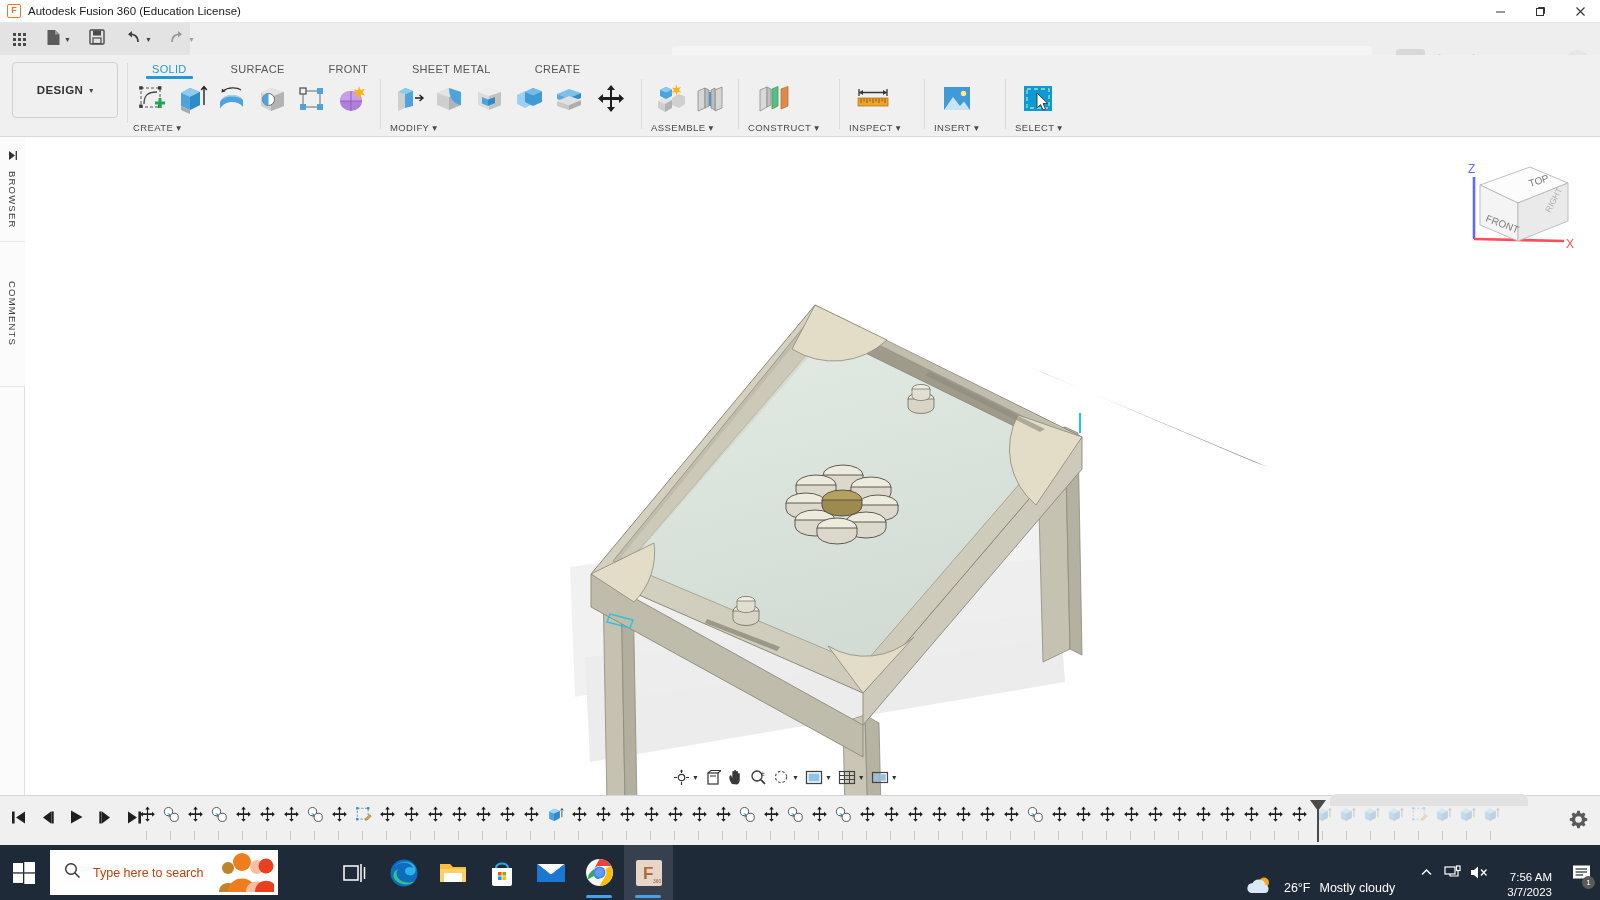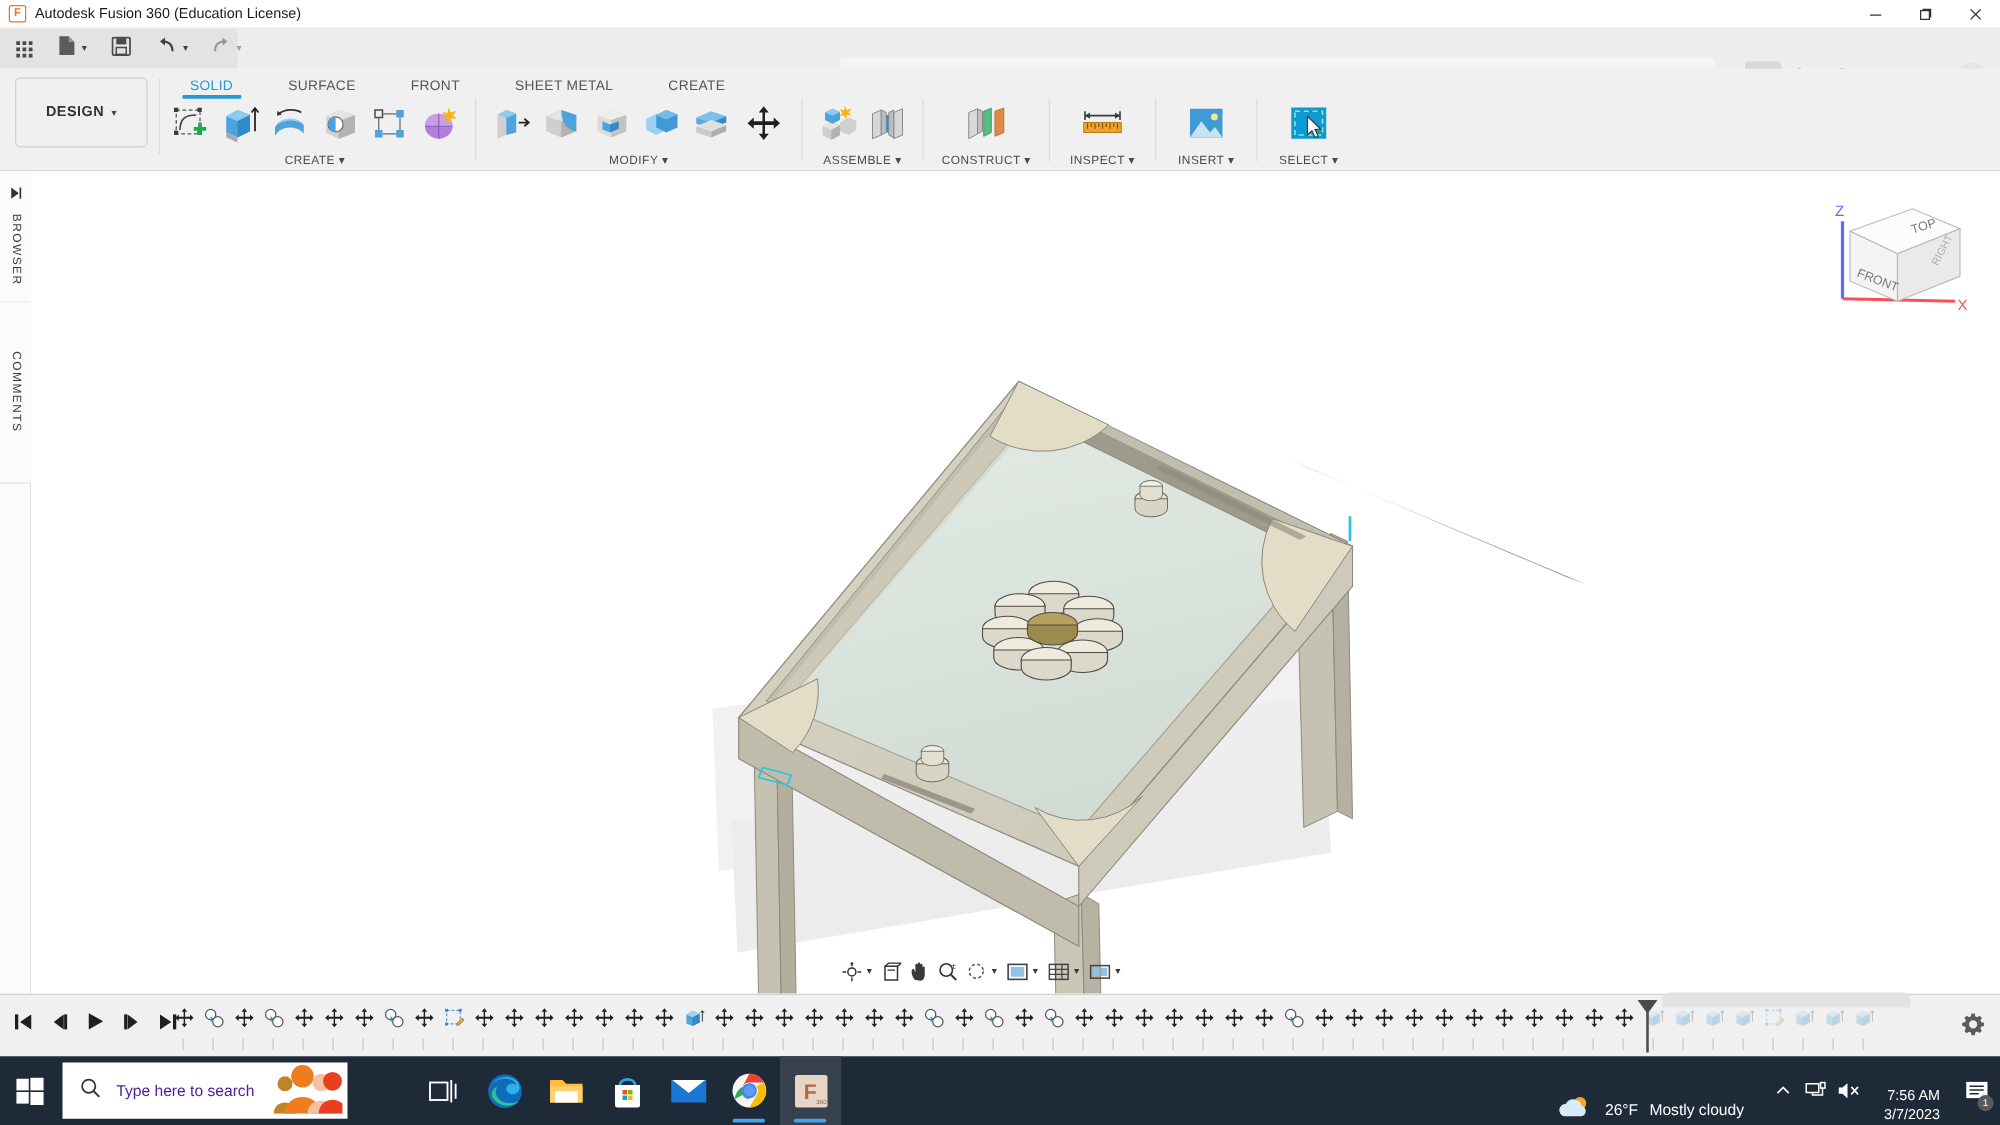--- a/index.html
+++ b/index.html
@@ -70,21 +70,21 @@
   .designbox .lbl { font-size:11.5px; font-weight:bold; color:#333; letter-spacing:0.4px; }
   .vdivider { position:absolute; top:8px; width:1px; height:60px; background:#dcdcdc; }
 
   .tabs { position:absolute; left:130px; top:0px; height:22px; display:flex; align-items:center; }
   .rtab { font-size:11px; color:#555; padding:5px 22px 0 22px; letter-spacing:0.3px; position:relative;}
   .rtab.active { color:#1f9ad6; }
   .rtab.active::after { content:""; position:absolute; left:16px; right:16px; bottom:-4px; height:3px;
      background:#1f9ad6; border-radius:1px;}
 
   .groups { position:absolute; left:128px; top:24px; height:58px; display:flex; align-items:flex-start; }
-  .grp { display:flex; flex-direction:column; align-items:center; padding:0 5px; position:relative; }
+  .grp { display:flex; flex-direction:column; align-items:flex-start; padding:0 5px; position:relative; }
   .grp-items { display:flex; align-items:flex-start; gap:2px; height:42px; }
   .grp-label { font-size:9.5px; color:#4a4a4a; letter-spacing:0.4px; margin-top:1px; }
   .tool { width:38px; height:40px; display:flex; align-items:center; justify-content:center; }
   .grp-sep { width:1px; align-self:stretch; background:#dcdcdc; margin:0 4px; height:50px; }
 
   
   .leftrail { position:absolute; left:0; top:137px; width:25px; height:658px;
      background:#fbfbfb; border-right:1px solid #e0e0e0; }
   .rail-sec { width:25px; background:#fbfbfb; border-bottom:1px solid #e6e6e6;
      display:flex; align-items:center; justify-content:center; }
@@ -119,21 +119,21 @@
   .tl-gear { position:absolute; right:12px; top:14px; color:#555; }
   .tl-rollbar { position:absolute; left:1330px; top:-2px; right:72px; height:12px;
       background:#e2e2e2; border-radius:6px 6px 0 0; }
 
   
   .taskbar { position:absolute; left:0; top:845px; width:1600px; height:55px; background:#1f2a38; }
   .tb-start { position:absolute; left:0; top:0; width:48px; height:55px;
      display:flex; align-items:center; justify-content:center;}
   .tb-search { position:absolute; left:50px; top:5px; width:228px; height:45px;
      background:#ffffff; display:flex; align-items:center; padding-left:14px; }
-  .tb-search-txt { font-size:12.5px; color:#4c1d95; margin-left:12px; }
+  .tb-search-txt { font-size:12.5px; color:#c2410c; margin-left:12px; }
   .tb-apps { position:absolute; left:330px; top:0; height:55px; display:flex; align-items:center; gap:0px;}
   .tb-app { width:49px; height:55px; display:flex; align-items:center; justify-content:center; position:relative;}
   .tb-app.active { background:#36404e; }
   .tb-app.open::after { content:""; position:absolute; bottom:2px; left:11px; width:26px; height:3px;
      background:#45a3e8; border-radius:2px;}
   .tb-tray { position:absolute; right:0; top:0; height:55px; display:flex; align-items:flex-end; }
   .tray-weather { display:flex; align-items:center; gap:9px; color:#fff; font-size:12.5px; margin-right:18px;}
   .tray-ico { width:26px; height:55px; display:flex; align-items:center; justify-content:center; color:#fff; }
   .tray-clock { color:#fff; font-size:11.5px; line-height:15px; text-align:right; margin:0 10px 0 12px;}
   .tray-notif { width:38px; height:55px; display:flex; align-items:center; justify-content:center; position:relative;}

